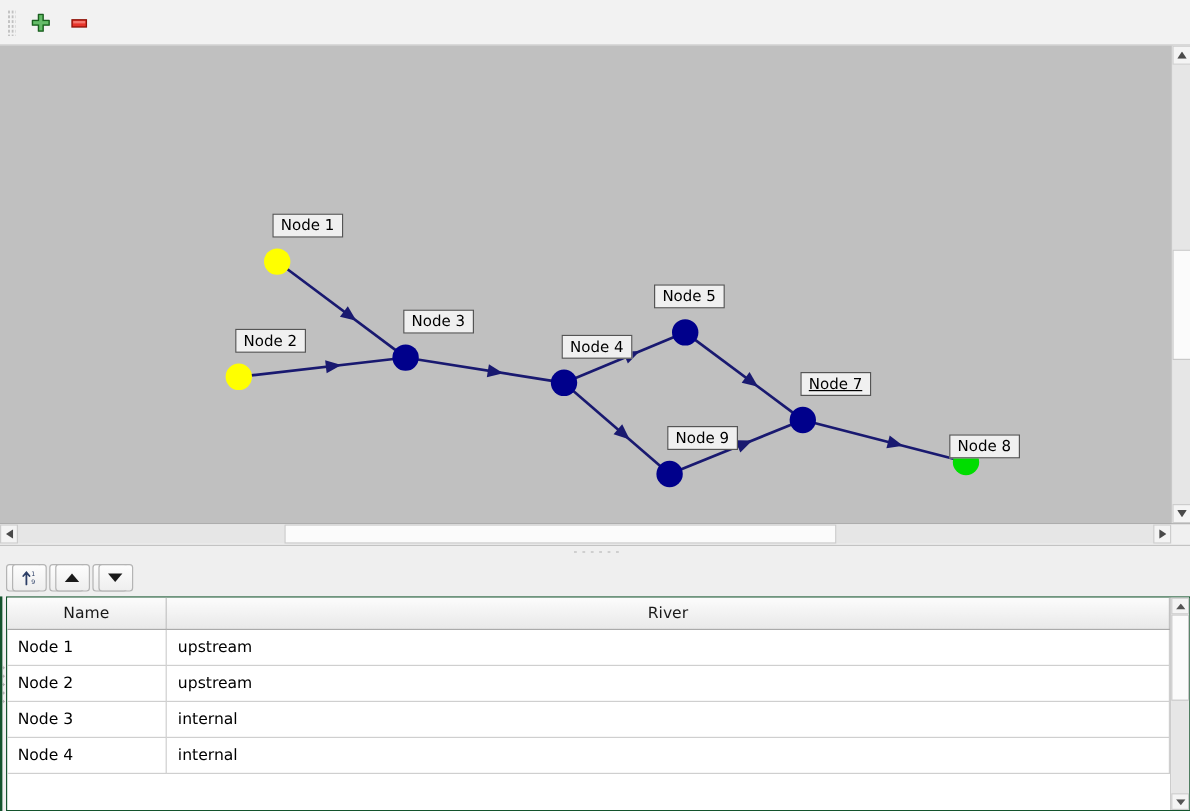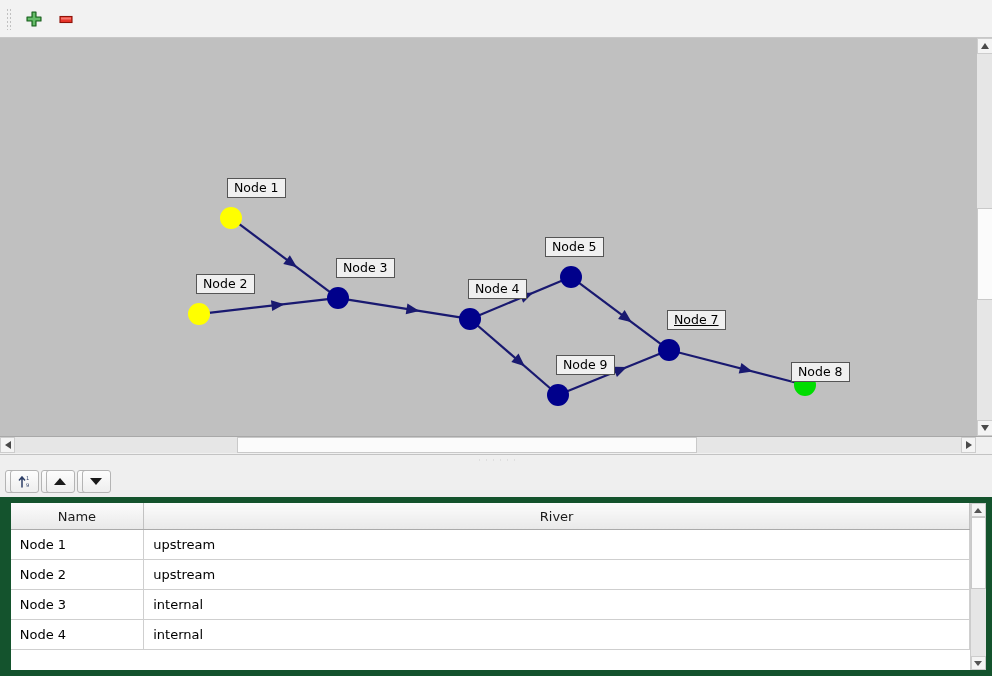--- a/index.html
+++ b/index.html
@@ -188,21 +188,21 @@
     cursor: pointer;
     box-sizing: border-box;
   }
   .tri { width: 0; height: 0; }
   .tri-up   { border-left: 6px solid transparent; border-right: 6px solid transparent; border-bottom: 7px solid #1a1a1a; }
   .tri-down { border-left: 6px solid transparent; border-right: 6px solid transparent; border-top: 7px solid #1a1a1a; }
   
   .table-box {
     flex: 1 1 auto;
     margin: 0 0 0 0;
-    border: 6px solid #14532d;
+    border: 1px solid #14532d;
     background: #ffffff;
     display: flex;
     min-height: 0;
     box-sizing: border-box;
     position: relative;
     overflow: hidden;
   }
   .tbl-scrollarea { flex: 1 1 auto; min-width: 0; overflow: hidden; }
   table.grid {
     width: 100%;

